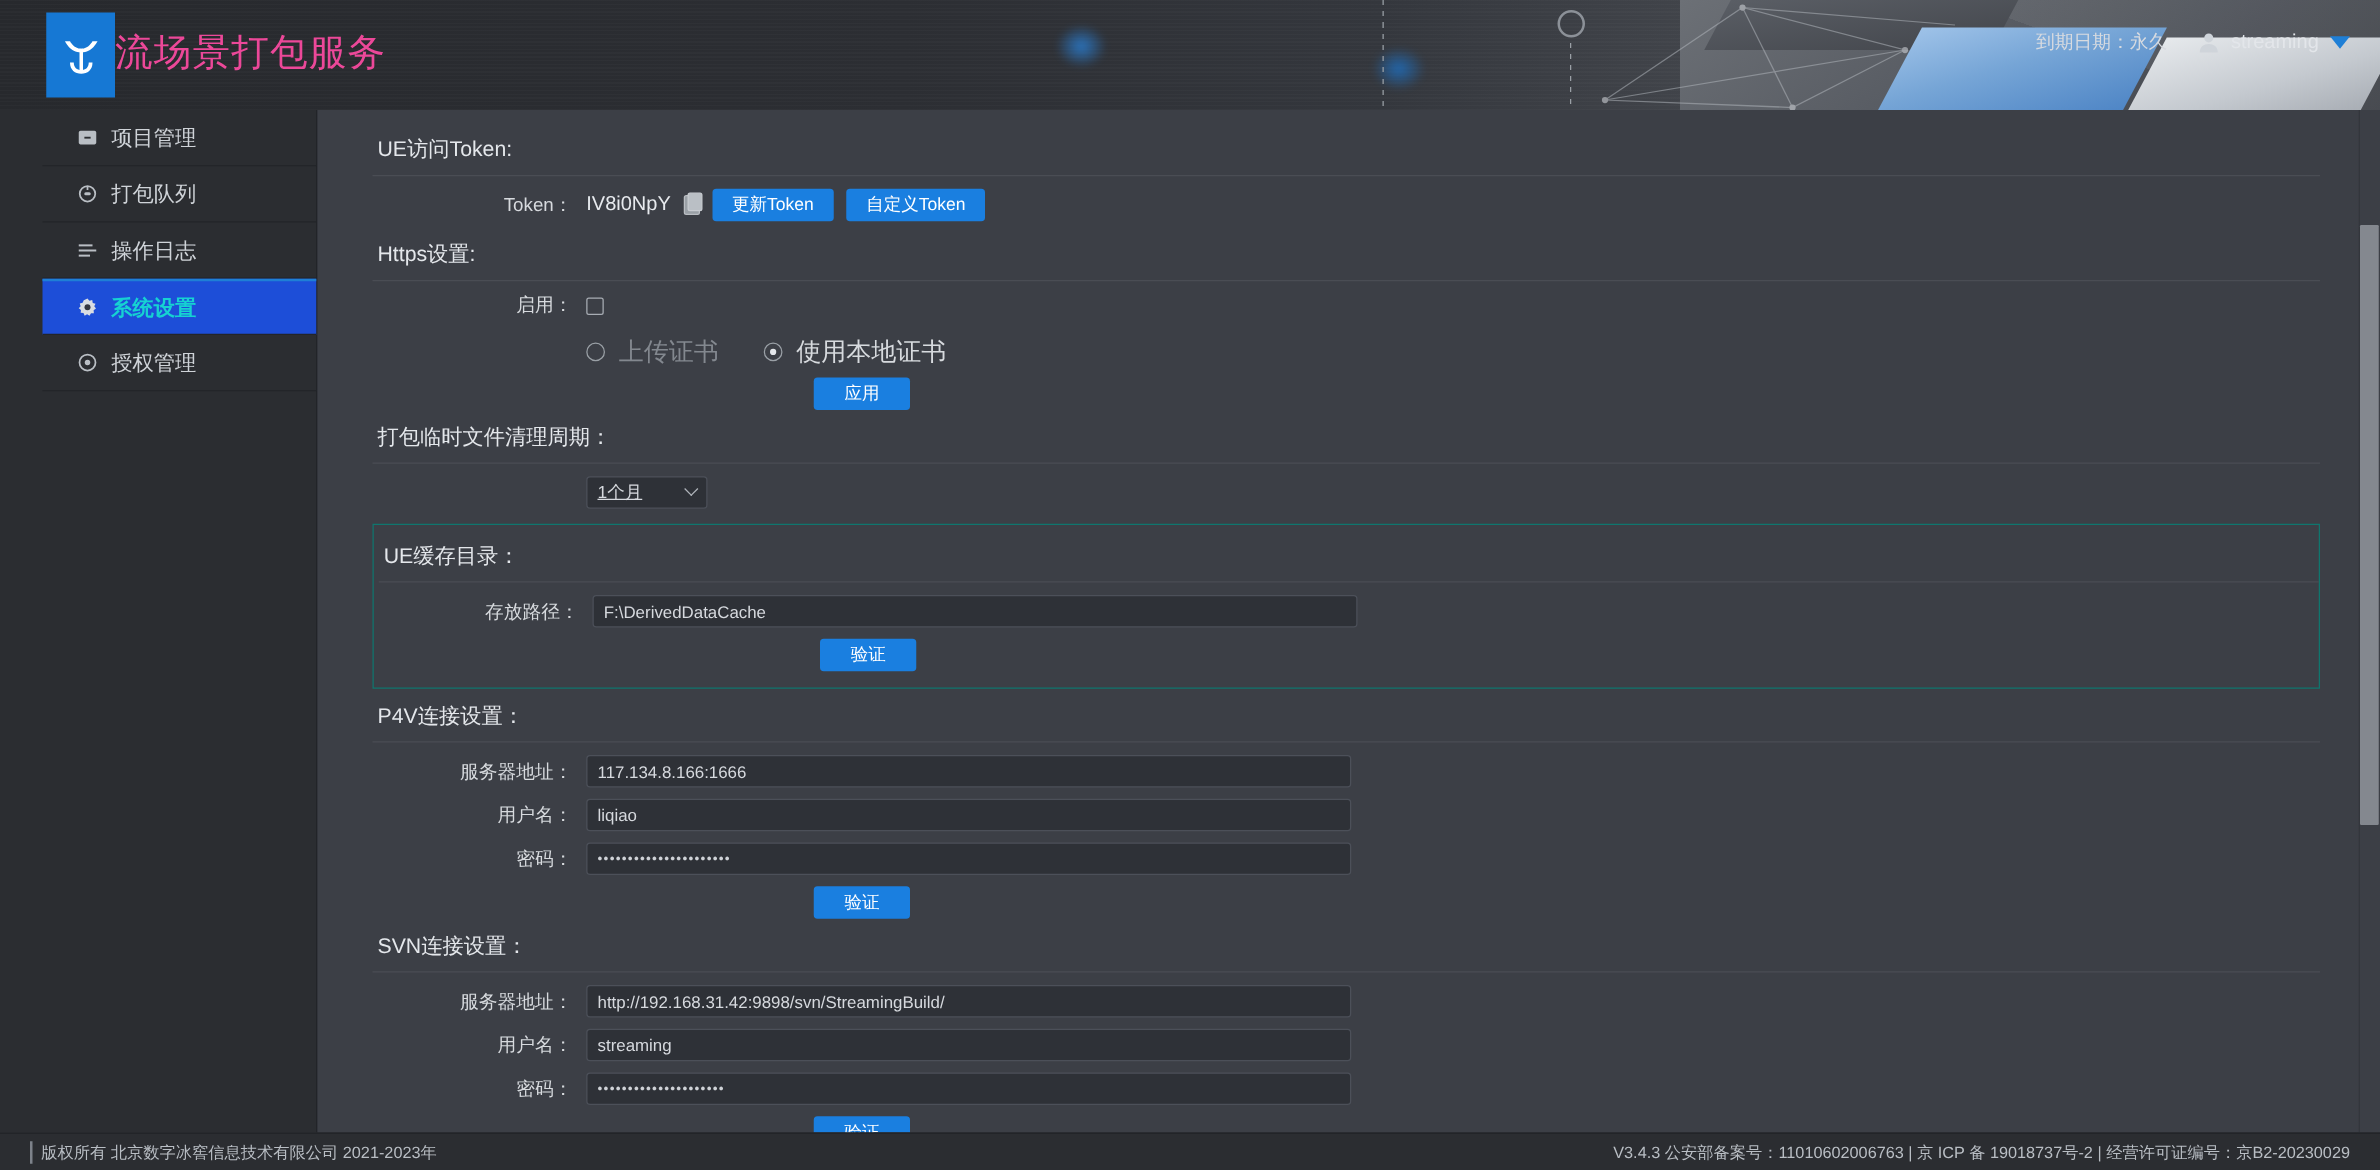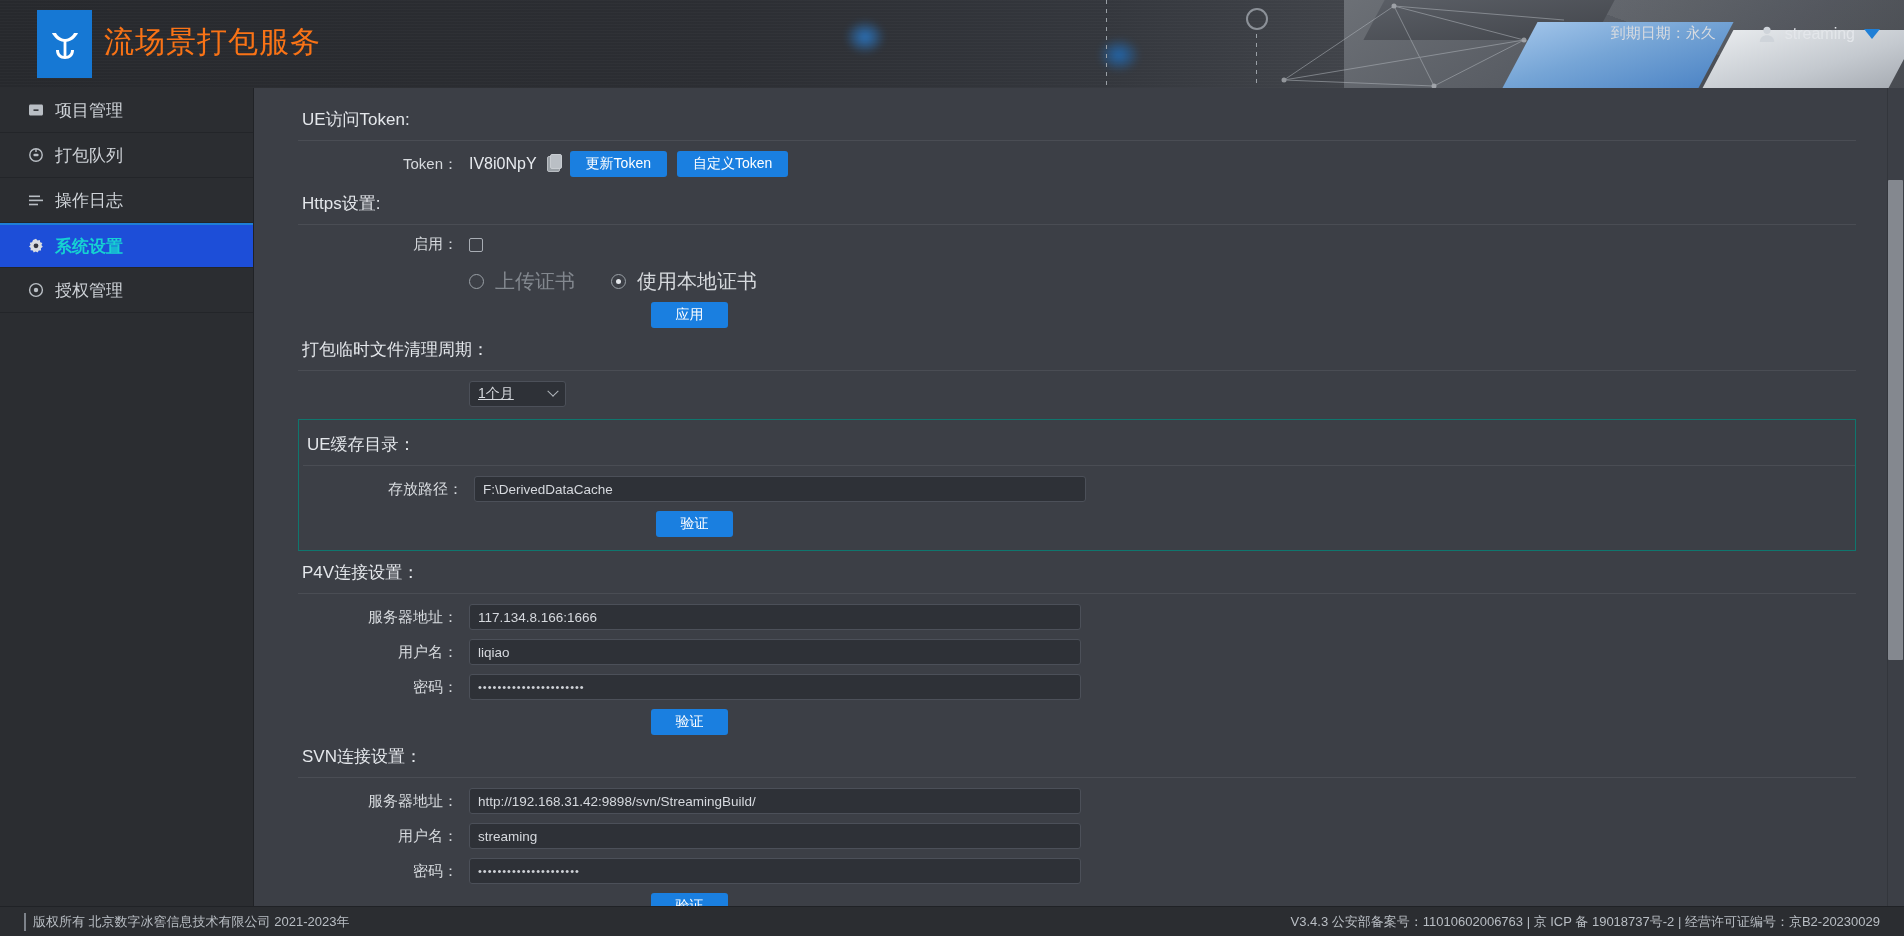--- a/index.html
+++ b/index.html
@@ -76,39 +76,39 @@
     background: linear-gradient(170deg, #5a5e65 0%, #43464c 100%);
     transform: skewX(-28deg);
   }
   .hdr-lines { position: absolute; right: 330px; top: 0; width: 300px; height: 88px; opacity: .55; }
 
   .logo-box {
     position: absolute; left: 37px; top: 10px; width: 55px; height: 68px;
     background: #1678d4; display: flex; align-items: center; justify-content: center;
   }
   .app-title {
-    position: absolute; left: 104px; top: 22px;
-    font-size: 30px; color: #f97316; letter-spacing: 1px; white-space: nowrap;
+    position: absolute; left: 92px; top: 22px;
+    font-size: 30px; color: #ec4899; letter-spacing: 1px; white-space: nowrap;
   }
   .hdr-right {
     position: absolute; right: 24px; top: 24px;
-    display: flex; align-items: center; gap: 42px;
+    display: flex; align-items: center; gap: 24px;
   }
   .expiry { font-size: 15px; color: #d8dbe0; white-space: nowrap; }
   .user-chip { display: flex; align-items: center; gap: 9px; cursor: pointer; }
   .user-name { font-size: 16px; color: #e3e6ea; }
   .caret-down {
     width: 0; height: 0; border-left: 8px solid transparent;
     border-right: 8px solid transparent; border-top: 10px solid #1f7fd6;
   }
 
   
   .sidebar {
     position: absolute; left: 0; top: 88px; width: 254px; height: 818px;
-    background: #2b2d31; border-right: 1px solid #202226;
+    background: #2b2d31; border-right: 1px solid #202226; padding-left: 34px;
   }
   .side-item {
     height: 45px; display: flex; align-items: center; padding-left: 26px;
     gap: 10px; color: #cfd3d8; font-size: 17px; cursor: pointer;
     border-bottom: 1px solid #232529;
   }
   .side-item .s-ico { width: 19px; display: flex; justify-content: center; color: #b9bec4; font-size: 15px; }
   .side-item.active {
     background: #1d4ed8; border-top: 2px solid #1f7fd6;
     border-bottom: 1px solid #232529;

